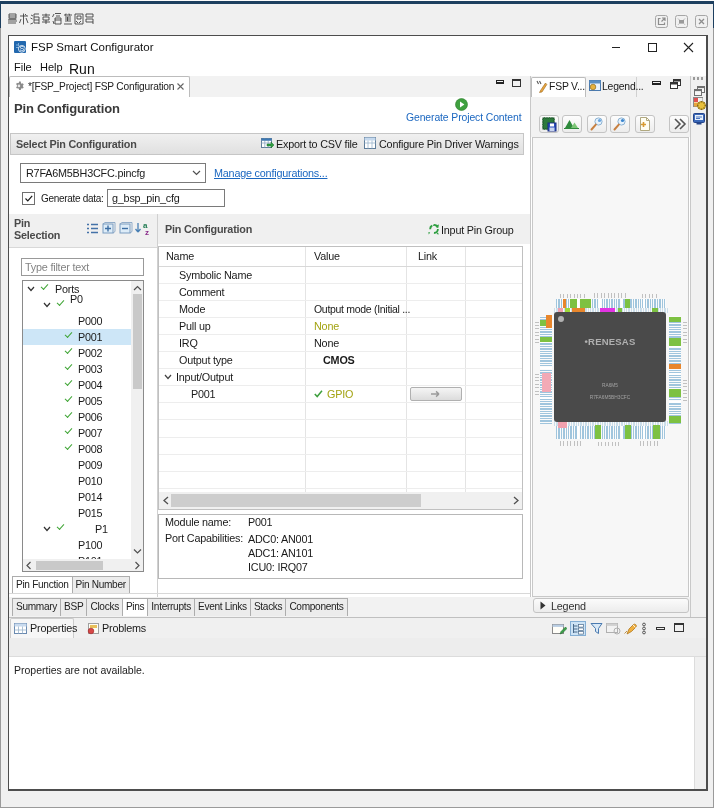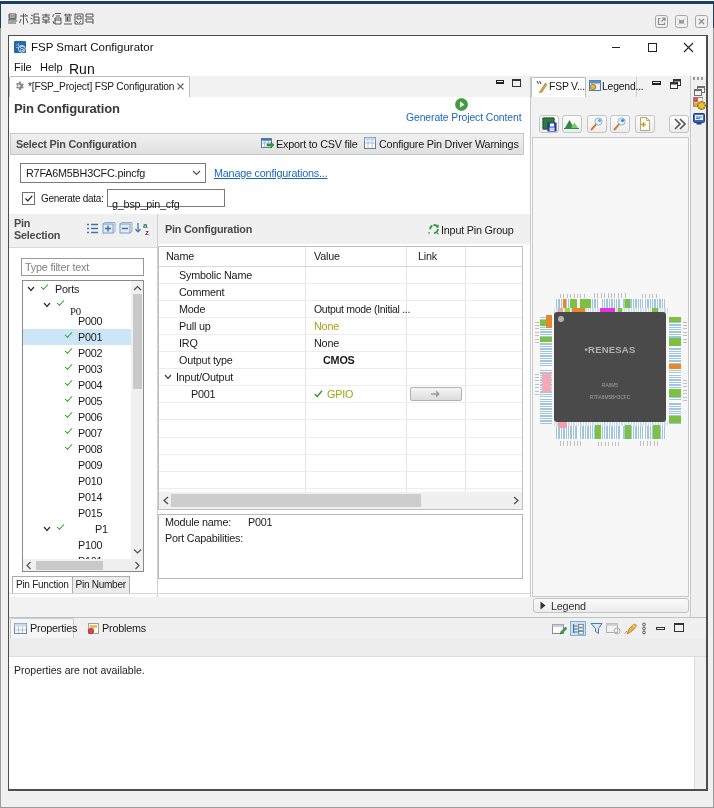--- a/index.html
+++ b/index.html
@@ -164,21 +164,21 @@
   <div class="ab t11 link" style="left:214px;top:167px;text-decoration:underline;">Manage configurations...</div>
 
   <div class="ab" style="left:22px;top:192px;width:13px;height:13px;border:1px solid #707070;background:#fff;box-sizing:border-box;"></div>
   <div class="ab" style="left:25px;top:195px;">
     <svg width="8" height="7">
         <path d="M0.5 3.5 L2.8 5.8 L7.2 0.8" fill="none" stroke="#1a1a1a" stroke-width="1.2"></path>
       </svg>
   </div>
   <div class="ab" style="left:41px;top:193px;font-size:10px;letter-spacing:-0.3px;color:#1a1a1a;white-space:nowrap;">Generate data:</div>
   <div class="ab gray-b" style="left:107px;top:189px;width:118px;height:18px;box-sizing:border-box;"></div>
-  <div class="ab t11" style="left:112px;top:198px;">g_bsp_pin_cfg</div>
+  <div class="ab t11" style="left:112px;top:192px;">g_bsp_pin_cfg</div>
 
   <div class="ab" style="left:9px;top:214px;width:148px;height:34px;background:#f0f0f0;border-bottom:1px solid #d8d8d8;box-sizing:border-box;"></div>
   <div class="ab t11 bold" style="left:14px;top:217px;color:#4a4a4a;">Pin<br>Selection</div>
   <div class="ab" id="pinsel-icons" style="left:86px;top:222px;">
     <svg width="66" height="13">
       <g stroke="#4472a8" stroke-width="1.4">
           <path d="M1 2.5 h2 M5 2.5 h7 M1 6.5 h2 M5 6.5 h7 M1 10.5 h2 M5 10.5 h7"></path>
         </g>
       <g transform="translate(16,0)">
           <rect x="1" y="2" width="10" height="9" fill="#ddecf8" stroke="#7a9cc0"></rect>
@@ -277,39 +277,40 @@
           <path d="M2 1 L6 4.5 L2 8" fill="none" stroke="#505050" stroke-width="1.3"></path>
         </svg>
       </div>
     <div class="ab" style="left:12px;top:247px;width:250px;height:13px;background:#cdcdcd;"></div>
   </div>
 
   <div class="ab" style="left:158px;top:514px;width:365px;height:65px;border:1px solid #b8b8b8;background:#fff;box-sizing:border-box;"></div>
   <div class="ab t11" style="left:165px;top:516px;">Module name:</div>
   <div class="ab t11" style="left:248px;top:516px;">P001</div>
   <div class="ab t11" style="left:165px;top:532px;">Port Capabilities:</div>
+  <div class="ab t11" style="left:248px;top:532px;line-height:14px;">ADC0: AN001<br>ADC1: AN101<br>ICU0: IRQ07</div>
 
   <div class="ab gray-b" style="left:21px;top:258px;width:123px;height:18px;box-sizing:border-box;border-color:#999;"></div>
   <div class="ab t11" style="left:25px;top:261px;color:#838383;">Type filter text</div>
   <div class="ab" id="tree-box" style="left:22px;top:280px;width:122px;height:292px;border:1px solid #8a8a8a;background:#fff;box-sizing:border-box;overflow:hidden;">
     <div class="ab" style="left:0;top:48px;width:109px;height:16px;background:#cde6f7;"></div>
     <div class="ab" style="left:4px;top:5px;">
         <svg width="8" height="6">
           <path d="M1 1 L4 4.5 L7 1" fill="none" stroke="#333" stroke-width="1.2"></path>
         </svg>
       </div>
     <div class="ab chk" style="left:18px;top:3px;"></div>
     <div class="ab t11" style="left:32px;top:2px;">Ports</div>
     <div class="ab" style="left:20px;top:21px;">
         <svg width="8" height="6">
           <path d="M1 1 L4 4.5 L7 1" fill="none" stroke="#333" stroke-width="1.2"></path>
         </svg>
       </div>
     <div class="ab chk" style="left:34px;top:19px;"></div>
-    <div class="ab t11" style="left:47px;top:24px;font-family:Liberation Serif, serif;">P0</div>
+    <div class="ab t11" style="left:47px;top:12px;">P0</div>
     <div class="ab t11" style="left:55px;top:34px;">P000</div>
     <div class="ab chk" style="left:42px;top:51px;"></div>
     <div class="ab t11" style="left:55px;top:50px;">P001</div>
     <div class="ab chk" style="left:42px;top:67px;"></div>
     <div class="ab t11" style="left:55px;top:66px;">P002</div>
     <div class="ab chk" style="left:42px;top:83px;"></div>
     <div class="ab t11" style="left:55px;top:82px;">P003</div>
     <div class="ab chk" style="left:42px;top:99px;"></div>
     <div class="ab t11" style="left:55px;top:98px;">P004</div>
     <div class="ab chk" style="left:42px;top:115px;"></div>
@@ -361,20 +362,23 @@
     <div class="ab" style="left:13px;top:279.5px;width:67px;height:9px;background:#c9c9c9;"></div>
   </div>
 
   <div class="ab" id="pf-tabs" style="left:12px;top:576px;">
     <span class="tab-s">Pin Function</span><span class="tab-u">Pin Number</span>
   </div>
 
   <div class="ab" style="left:9px;top:593px;width:521px;height:1px;background:#d8d8d8;"></div>
 
   <div class="ab" style="left:9px;top:597px;width:697px;height:20px;background:#f2f2f2;"></div>
+  <div class="ab" id="main-tabs" style="left:12px;top:598px;">
+    <span class="tab-u">Summary</span><span class="tab-u">BSP</span><span class="tab-u">Clocks</span><span class="tab-s">Pins</span><span class="tab-u">Interrupts</span><span class="tab-u">Event Links</span><span class="tab-u">Stacks</span><span class="tab-u">Components</span>
+  </div>
 
   <div class="ab" style="left:530px;top:76px;width:1px;height:521px;background:#c8c8c8;"></div>
   <div class="ab" id="right-tabs" style="left:531px;top:76px;width:159px;height:21px;background:#f2f2f2;border-bottom:1px solid #e2e2e2;"></div>
   <div class="ab" style="left:531px;top:77px;width:55px;height:20px;background:#fff;border:1px solid #bcbcbc;border-bottom:none;border-radius:2px 2px 0 0;box-sizing:border-box;"></div>
   <div class="ab" style="left:536px;top:80px;">
     <svg width="12" height="13">
         <path d="M1 1 l1.5 3 M3.5 1 l1.5 3" stroke="#555" stroke-width="1.1" fill="none"></path>
         <path d="M9.5 3 L4.5 10.5 L3.5 12.5 L6 12 L10.8 4.5 Z" fill="#e8a33d" stroke="#9a6a20" stroke-width="0.6"></path>
       </svg>
   </div>
@@ -614,17 +618,17 @@
     <div class="ab" style="left:137px;top:104px;width:12px;height:8px;background:#7dc142;"></div>
     <div class="ab" style="left:137px;top:131px;width:12px;height:7px;background:#7dc142;"></div>
 
     <div class="ab" style="left:26px;top:134px;width:9px;height:9px;background:#f0a0ae;"></div>
     <div class="ab" style="left:63px;top:140px;width:6px;height:14px;background:#7dc142;"></div>
     <div class="ab" style="left:93px;top:140px;width:6px;height:14px;background:#7dc142;"></div>
     <div class="ab" style="left:121px;top:140px;width:7px;height:14px;background:#7dc142;"></div>
 
     <div class="ab" style="left:22px;top:27px;width:112px;height:110px;background:#4a4a4a;border-radius:3px;"></div>
     <div class="ab" style="left:26px;top:31px;width:6px;height:6px;border-radius:50%;background:#b2b2b2;"></div>
-    <div class="ab" style="left:22px;top:59px;width:112px;height:11px;font-size:9.5px;font-weight:bold;color:#b0b0b0;text-align:center;letter-spacing:0.2px;">•RENESAS</div>
+    <div class="ab" style="left:22px;top:51px;width:112px;height:11px;font-size:9.5px;font-weight:bold;color:#b0b0b0;text-align:center;letter-spacing:0.2px;">•RENESAS</div>
     <div class="ab" style="left:22px;top:98px;width:112px;height:10px;font-size:10px;color:#a2a2a2;text-align:center;transform:scale(0.48);transform-origin:center top;">RA6M5</div>
     <div class="ab" style="left:22px;top:110px;width:112px;height:10px;font-size:10px;color:#a2a2a2;text-align:center;transform:scale(0.48);transform-origin:center top;">R7FA6M5BH3CFC</div>
   </div>
 </div>
 
 </body></html>

